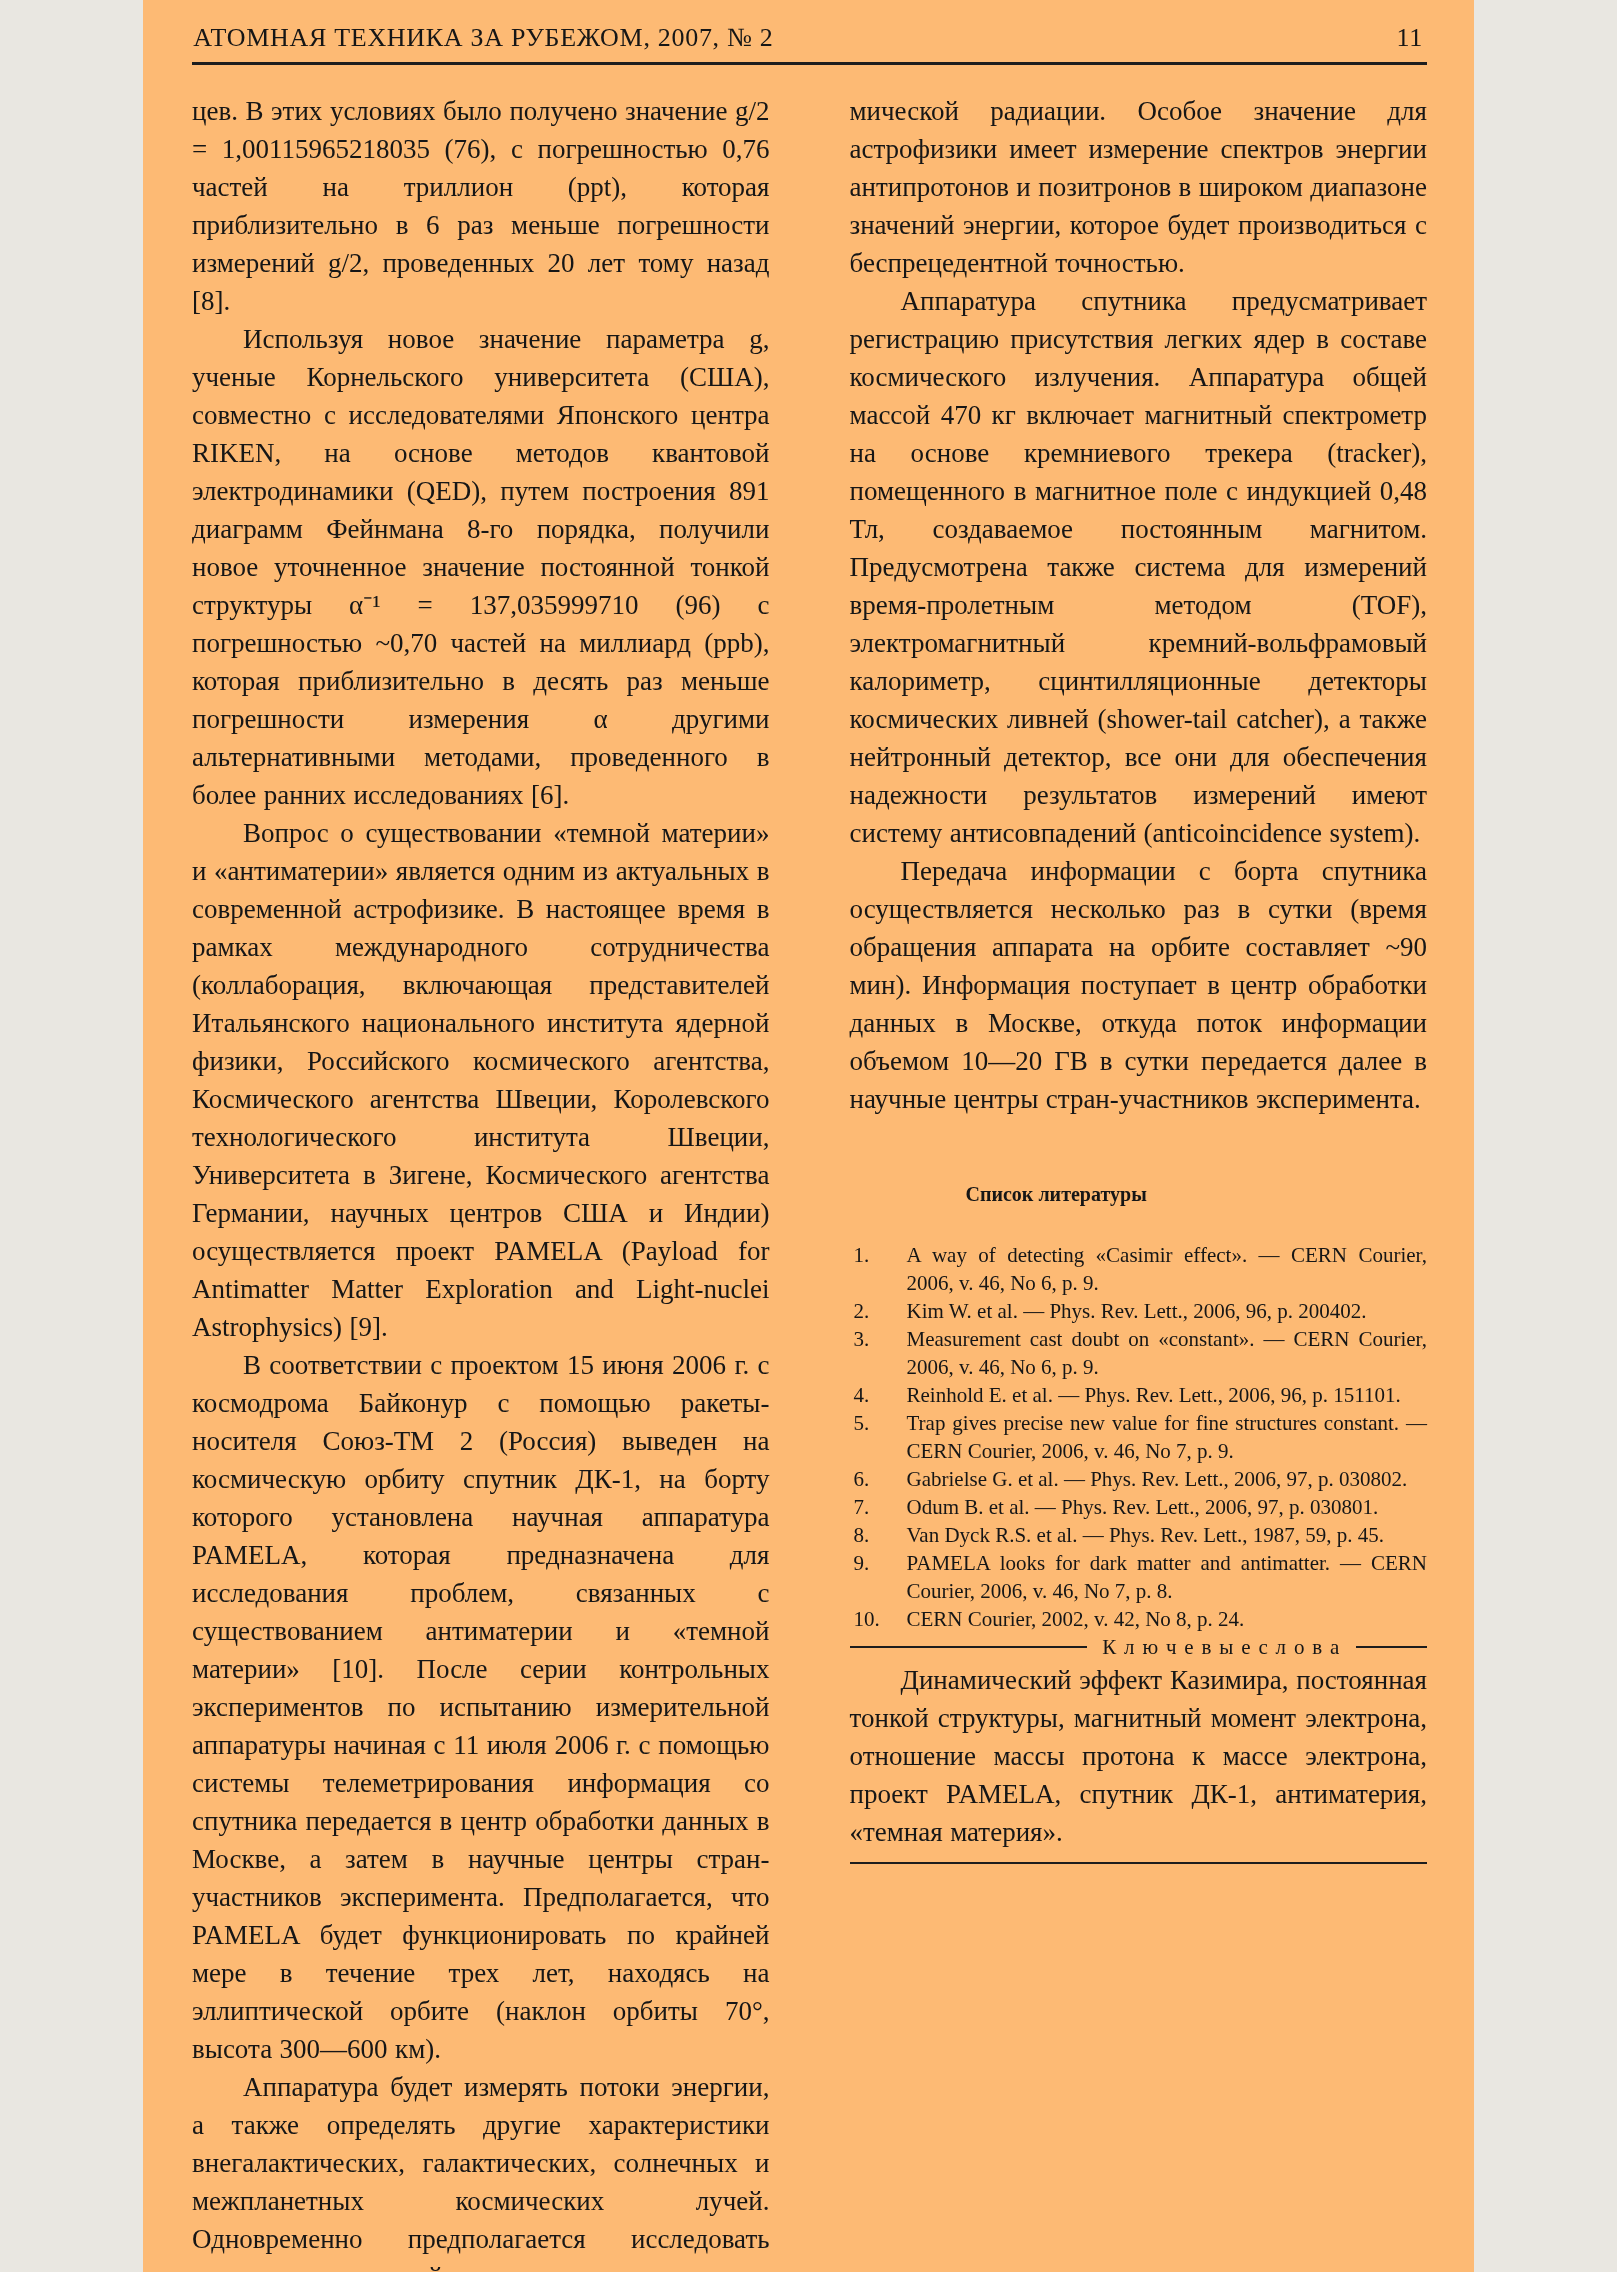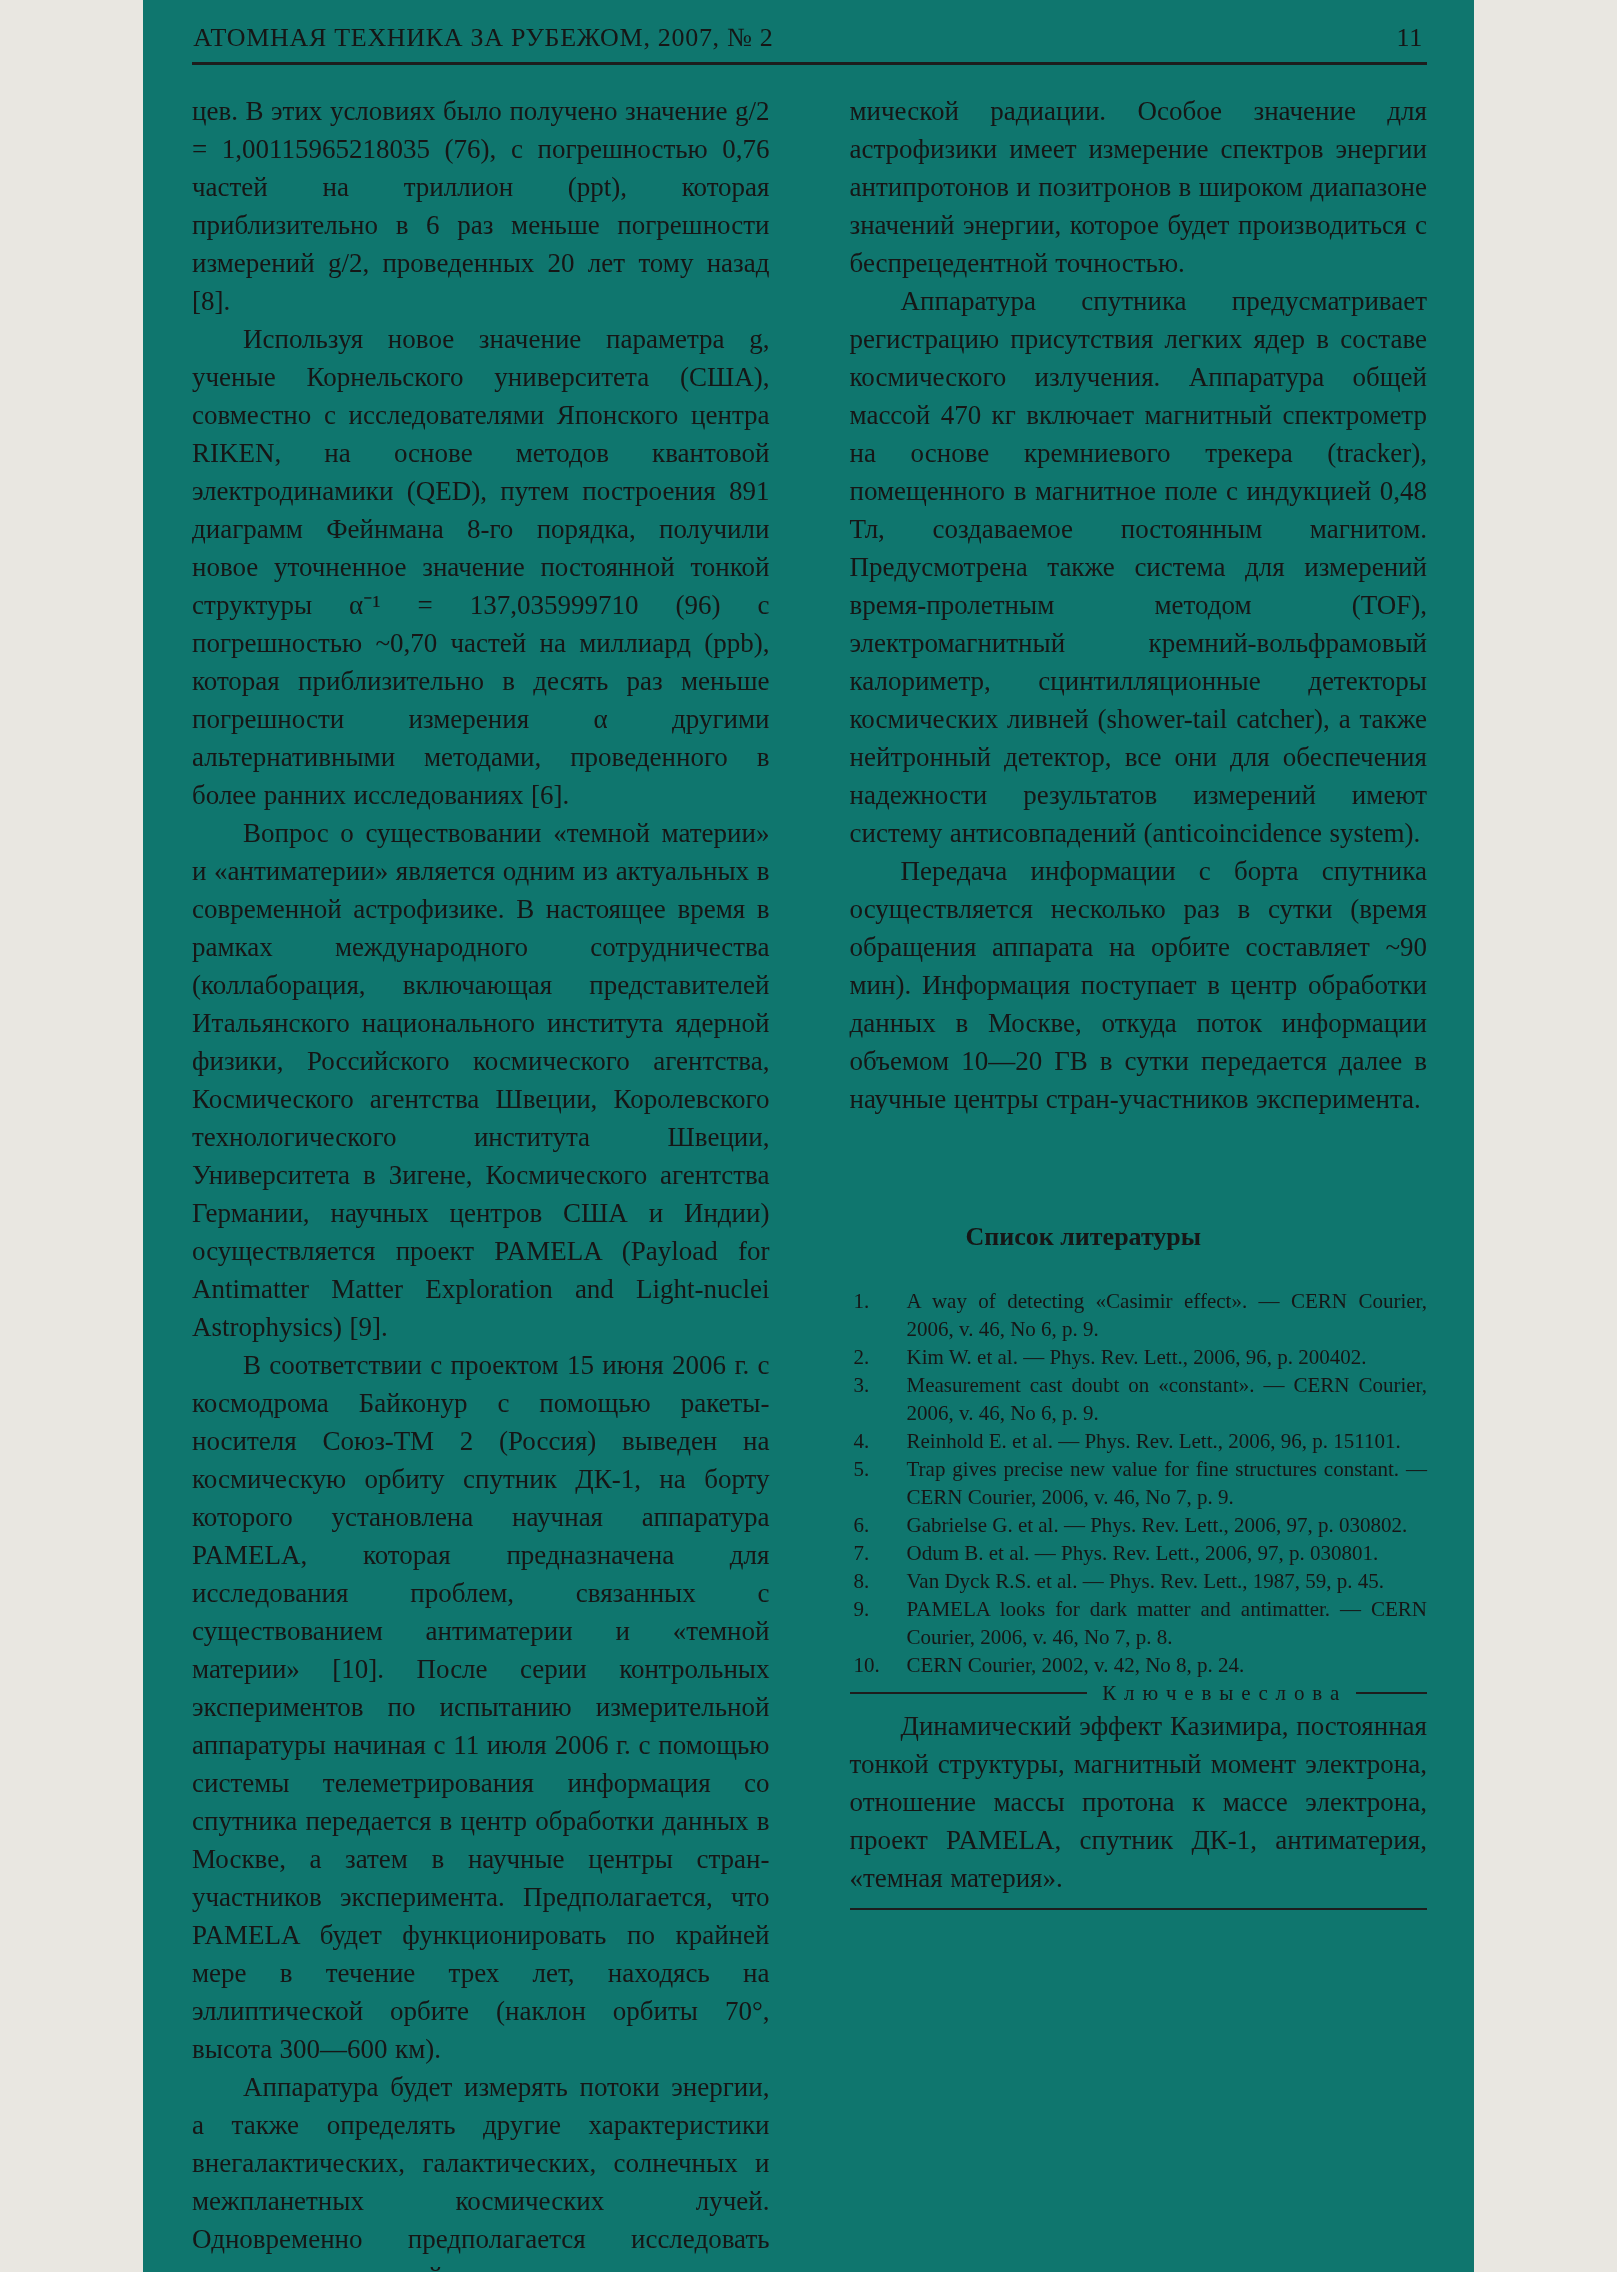--- a/index.html
+++ b/index.html
@@ -5,21 +5,21 @@
   html, body {
     margin: 0;
     padding: 0;
     background: #e9e7e1;
   }
   .page {
     position: relative;
     width: 1331px;
     height: 2273px;
     margin: 0 auto;
-    background: #0f766e;
+    background: #fdba74;
     box-sizing: border-box;
     padding: 17.5px 47px 16px 49px;
     font-family: "Liberation Serif", serif;
     color: #161616;
     overflow: hidden;
   }
   .running-head {
     display: flex;
     justify-content: space-between;
     align-items: baseline;
@@ -45,22 +45,22 @@
     font-size: 27px;
     line-height: 38px;
     text-align: justify;
     text-indent: 51px;
     word-spacing: 0.7px;
   }
   .col p.cont {
     text-indent: 0;
   }
   .refs-title {
-    margin: 104px 0 35px 116px;
-    font-size: 26px;
+    margin: 65px 0 35px 116px;
+    font-size: 20px;
     font-weight: bold;
   }
   .refs {
     font-size: 21px;
     line-height: 28px;
   }
   .ref {
     display: flex;
     text-align: justify;
   }

